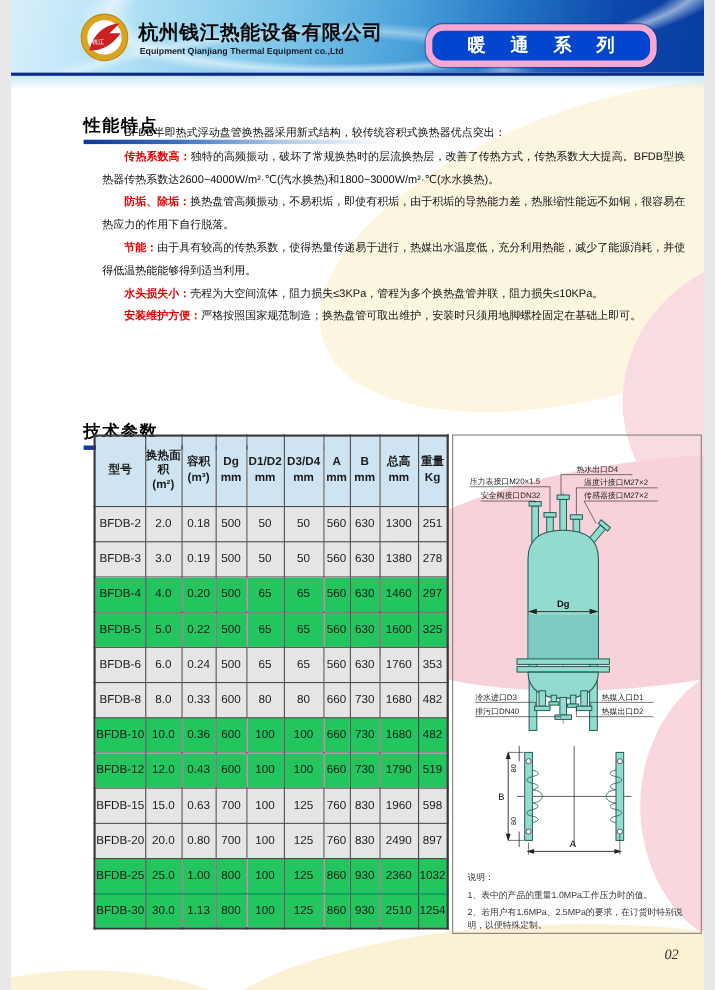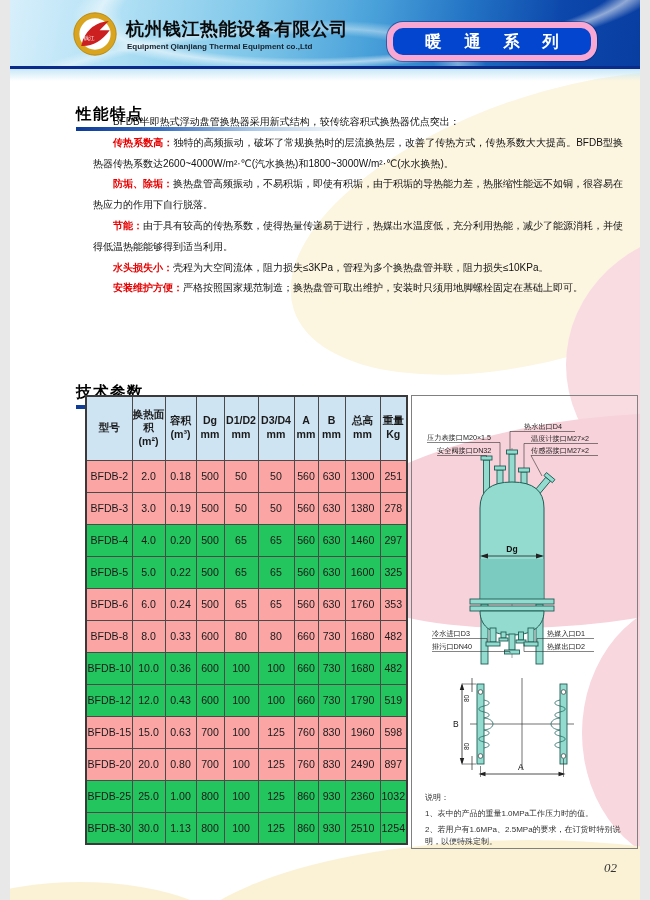--- a/index.html
+++ b/index.html
@@ -41,21 +41,21 @@
   .features{position:absolute;left:83px;top:112px;width:530px;}
   .features p{margin:0;text-indent:2em;font-size:10px;line-height:20.8px;text-align:justify;color:#111;}
   .lead{color:#e60000;font-weight:bold;}
   
   .spec-wrap{position:absolute;left:75px;top:395px;}
   table.spec{border-collapse:collapse;table-layout:fixed;width:321px;border:2px solid #3a3a3a;}
   table.spec th,table.spec td{border:1px solid #4a4a4a;text-align:center;padding:0;
         font-size:10.6px;color:#1a1a1a;overflow:hidden;}
   table.spec thead tr{height:64px;background:#cfe4f3;}
   table.spec th{font-weight:bold;line-height:1.3;}
-  table.spec tbody tr{height:32px;background:#fca5a5;}
+  table.spec tbody tr{height:32px;background:#e5e5e5;}
   table.spec tbody tr.pink{background:#22c55e;}
   
   .diagram{position:absolute;left:401px;top:395px;width:225px;height:452px;border:1px solid #808080;}
   .notes{position:absolute;left:9px;top:392px;width:208px;font-size:8px;line-height:1.5;color:#333;}
   .notes div{margin:4px;}
   svg text{font-family:"Liberation Sans","DejaVu Sans",sans-serif;}
   
   .pagenum{position:absolute;left:594px;top:860px;font-family:"Liberation Serif",serif;
            font-style:italic;font-size:13px;color:#333;}
 </style>

